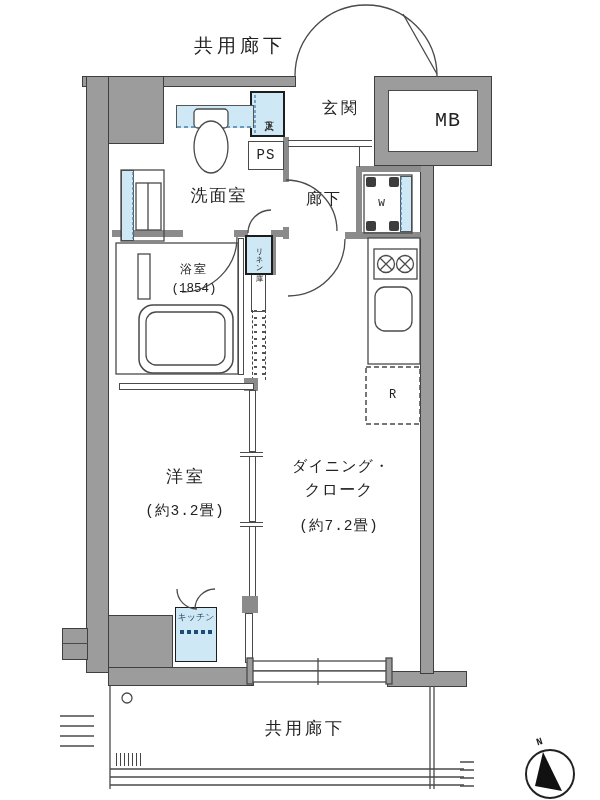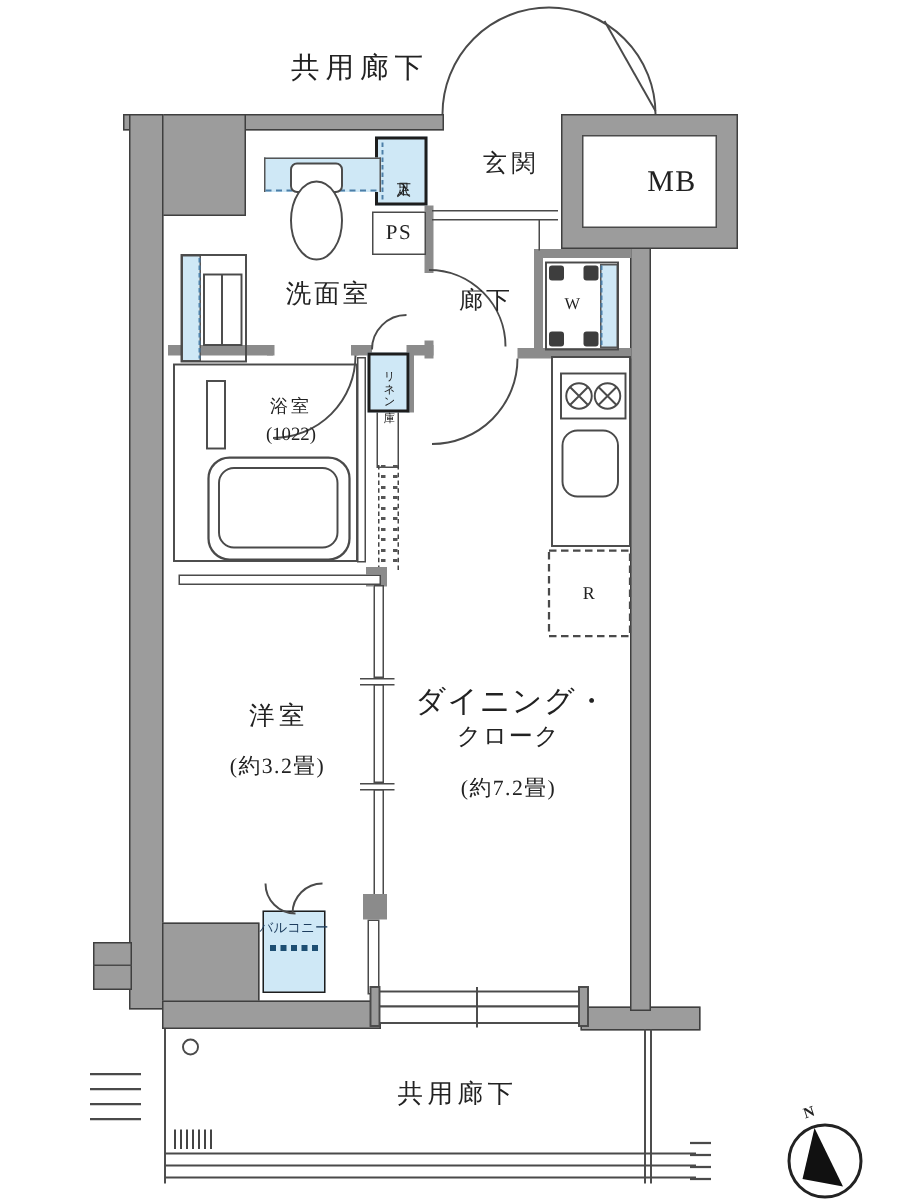--- a/index.html
+++ b/index.html
@@ -1,17 +1,17 @@
 <!DOCTYPE html>
 <html><head>
 <meta charset="utf-8">
 <style>
   html,body{margin:0;padding:0;background:#fff;}
   .plan{position:relative;width:600px;height:800px;background:#ffffff;overflow:hidden;
-        font-family:Liberation Serif, serif;color:#222;}
+        font-family:Liberation Mono, monospace;color:#222;}
   
   .wall{position:absolute;background:#9c9c9c;border:1px solid #3f3f3f;box-sizing:border-box;}
   
   .tw{position:absolute;background:#8b8b8b;box-sizing:border-box;}
   
   .dl{position:absolute;background:#fff;border:1px solid #4a4a4a;box-sizing:border-box;}
   
   .ln{position:absolute;background:#4a4a4a;}
   
   .blue{position:absolute;background:#cfe8f6;border:2px solid #1d1d1d;box-sizing:border-box;}
@@ -171,25 +171,25 @@
 
   <div class="lbl" style="left:240px;top:47px;font-size:19px;letter-spacing:4px">共用廊下</div>
   <div class="lbl" style="left:341px;top:110px;font-size:16px;letter-spacing:3px">玄関</div>
   <div class="lbl" style="left:448px;top:121px;font-size:20px">MB</div>
   <div class="lbl vtxt" style="left:268px;top:114px;font-size:9.5px">下足入</div>
   <div class="lbl" style="left:266px;top:156px;font-size:14px">PS</div>
   <div class="lbl" style="left:219px;top:197px;font-size:17px;letter-spacing:2px">洗面室</div>
   <div class="lbl" style="left:324px;top:201px;font-size:16px;letter-spacing:2px">廊下</div>
   <div class="lbl" style="left:382px;top:203px;font-size:11px">W</div>
   <div class="lbl" style="left:194px;top:271px;font-size:12px;letter-spacing:2px">浴室</div>
-  <div class="lbl" style="left:194px;top:290px;font-size:12.5px;letter-spacing:0">(1022)</div>
+  <div class="lbl" style="left:194px;top:290px;font-size:12.5px;letter-spacing:0">(1854)</div>
   <div class="lbl vtxt" style="left:259px;top:255px;font-size:7.5px">リネン庫</div>
   <div class="lbl" style="left:393px;top:396px;font-size:12px">R</div>
   <div class="lbl" style="left:186px;top:478px;font-size:17px;letter-spacing:3px">洋室</div>
   <div class="lbl" style="left:185px;top:512px;font-size:14.5px;letter-spacing:1px">(約3.2畳)</div>
-  <div class="lbl" style="left:341px;top:468px;font-size:20px">ダイニング・</div>
+  <div class="lbl" style="left:341px;top:468px;font-size:15px">ダイニング・</div>
   <div class="lbl" style="left:339px;top:492px;font-size:16px">クローク</div>
   <div class="lbl" style="left:339px;top:527px;font-size:14.5px;letter-spacing:1px">(約7.2畳)</div>
-  <div class="lbl" style="left:196px;top:619px;font-size:9px;letter-spacing:0;color:#1d3d5e">バルコニー</div>
+  <div class="lbl" style="left:196px;top:619px;font-size:9px;letter-spacing:0;color:#1d3d5e">キッチン</div>
   <div class="lbl" style="left:305px;top:730px;font-size:17px;letter-spacing:3px">共用廊下</div>
   <div class="lbl" style="left:540px;top:742px;font-size:10px;font-weight:bold;transform:translate(-50%,-50%) rotate(-18deg)">N</div>
 
 </div>
 
 </body></html>

